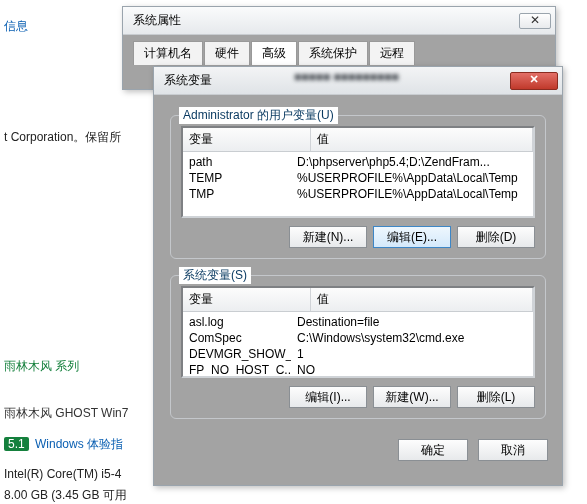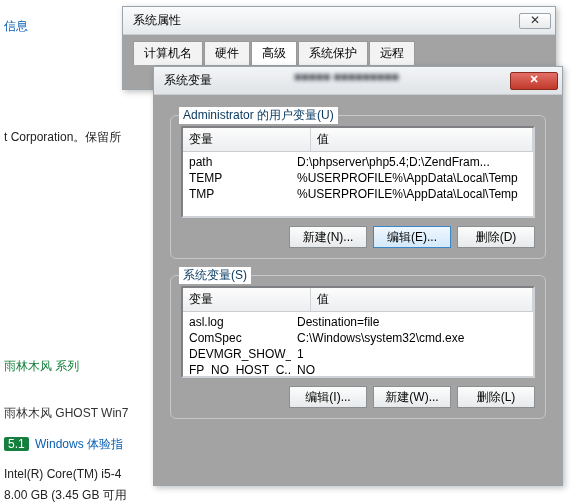--- a/index.html
+++ b/index.html
@@ -144,13 +144,17 @@
           </div>
       </div>
       <div class="btnrow">
         <button class="btn">编辑(I)...</button>
         <button class="btn">新建(W)...</button>
         <button class="btn">删除(L)</button>
       </div>
     </div>
 
   </div>
+  <div class="bottom-btns">
+    <button class="btn" style="min-width:70px">确定</button>
+    <button class="btn" style="min-width:70px">取消</button>
+  </div>
 </div>
 
 </body></html>

